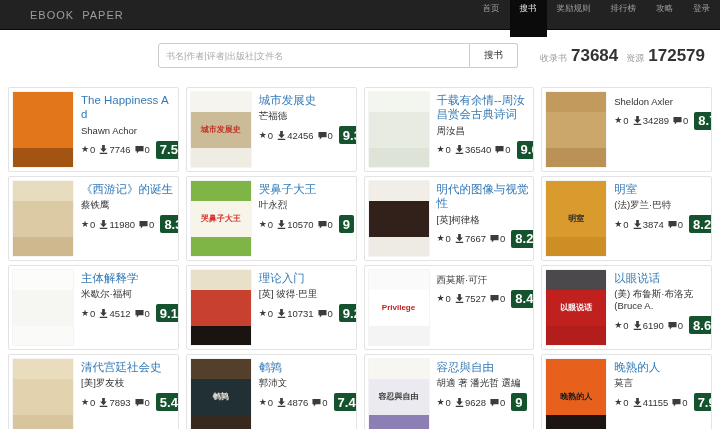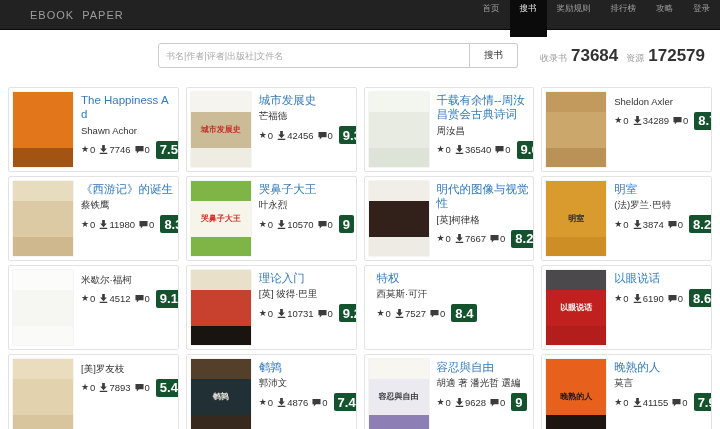--- a/index.html
+++ b/index.html
@@ -336,20 +336,21 @@
   </div>
 
   <div class="card">
     <div class="cover">
       <div class="cover-band cover-top" style="background-color: rgb(252, 252, 251);"></div>
       <div class="cover-band cover-mid" style="background-color: rgb(246, 246, 243);"></div>
       <div class="cover-band cover-bottom" style="background-color: rgb(250, 250, 248);"></div>
       <div class="cover-text" style="color: rgb(136, 136, 136);"></div>
     </div>
     <div class="info">
+      <a class="title">主体解释学</a>
       <div class="author">米歇尔·福柯</div>
       <div class="stats">
         <span class="stat-icon">
             <span class="star-glyph">★</span>
           </span>
         <span class="stat-val">0</span>
         <span class="stat-icon">
           <svg class="mini" width="9" height="9" viewBox="0 0 10 10">
             <path d="M3.5 0h3v4h2.2L5 8 1.3 4h2.2z" fill="#3c3c3c"></path>
             <rect x="0.8" y="8.6" width="8.4" height="1.4" fill="#3c3c3c"></rect>
@@ -394,22 +395,27 @@
             <path d="M0.5 1h9v6h-5.2L2 9.5V7H0.5z" fill="#3c3c3c"></path>
           </svg>
         </span>
         <span class="stat-val">0</span>
         <span class="score-badge">9.2</span>
       </div>
     </div>
   </div>
 
   <div class="card">
-    <div class="info">
-      <a class="title">特权</a>
+    <div class="cover">
+      <div class="cover-band cover-top" style="background-color: rgb(250, 250, 250);"></div>
+      <div class="cover-band cover-mid" style="background-color: rgb(255, 255, 255);"></div>
+      <div class="cover-band cover-bottom" style="background-color: rgb(244, 244, 244);"></div>
+      <div class="cover-text" style="color: rgb(192, 33, 31);">Privilege</div>
+    </div>
+    <div class="info">
       <div class="author">西莫斯·可汗</div>
       <div class="stats">
         <span class="stat-icon">
             <span class="star-glyph">★</span>
           </span>
         <span class="stat-val">0</span>
         <span class="stat-icon">
           <svg class="mini" width="9" height="9" viewBox="0 0 10 10">
             <path d="M3.5 0h3v4h2.2L5 8 1.3 4h2.2z" fill="#3c3c3c"></path>
             <rect x="0.8" y="8.6" width="8.4" height="1.4" fill="#3c3c3c"></rect>
@@ -429,20 +435,21 @@
 
   <div class="card">
     <div class="cover">
       <div class="cover-band cover-top" style="background-color: rgb(76, 73, 77);"></div>
       <div class="cover-band cover-mid" style="background-color: rgb(192, 33, 31);"></div>
       <div class="cover-band cover-bottom" style="background-color: rgb(179, 30, 28);"></div>
       <div class="cover-text" style="color: rgb(255, 255, 255);">以眼说话</div>
     </div>
     <div class="info">
       <a class="title">以眼说话</a>
+      <div class="author">(美) 布鲁斯·布洛克 (Bruce A.</div>
       <div class="stats">
         <span class="stat-icon">
             <span class="star-glyph">★</span>
           </span>
         <span class="stat-val">0</span>
         <span class="stat-icon">
           <svg class="mini" width="9" height="9" viewBox="0 0 10 10">
             <path d="M3.5 0h3v4h2.2L5 8 1.3 4h2.2z" fill="#3c3c3c"></path>
             <rect x="0.8" y="8.6" width="8.4" height="1.4" fill="#3c3c3c"></rect>
           </svg>
@@ -460,20 +467,21 @@
   </div>
 
   <div class="card">
     <div class="cover">
       <div class="cover-band cover-top" style="background-color: rgb(234, 221, 189);"></div>
       <div class="cover-band cover-mid" style="background-color: rgb(226, 210, 174);"></div>
       <div class="cover-band cover-bottom" style="background-color: rgb(216, 197, 158);"></div>
       <div class="cover-text" style="color: rgb(122, 90, 54);"></div>
     </div>
     <div class="info">
+      <a class="title">清代宫廷社会史</a>
       <div class="author">[美]罗友枝</div>
       <div class="stats">
         <span class="stat-icon">
             <span class="star-glyph">★</span>
           </span>
         <span class="stat-val">0</span>
         <span class="stat-icon">
           <svg class="mini" width="9" height="9" viewBox="0 0 10 10">
             <path d="M3.5 0h3v4h2.2L5 8 1.3 4h2.2z" fill="#3c3c3c"></path>
             <rect x="0.8" y="8.6" width="8.4" height="1.4" fill="#3c3c3c"></rect>

